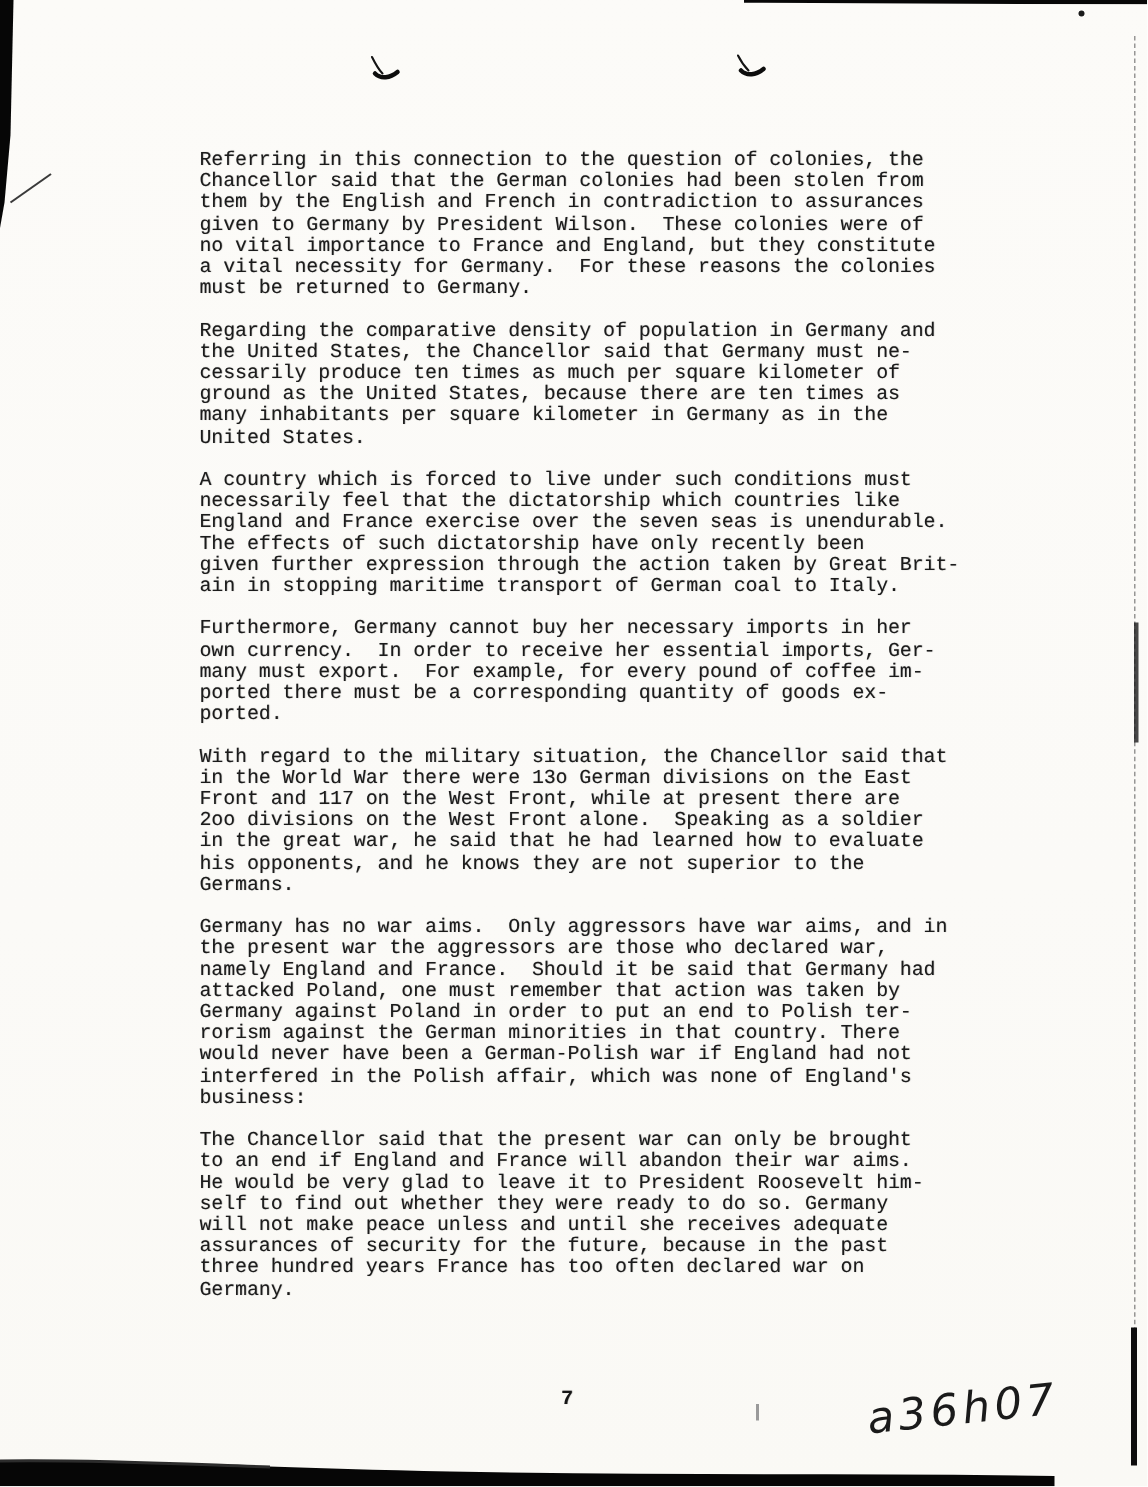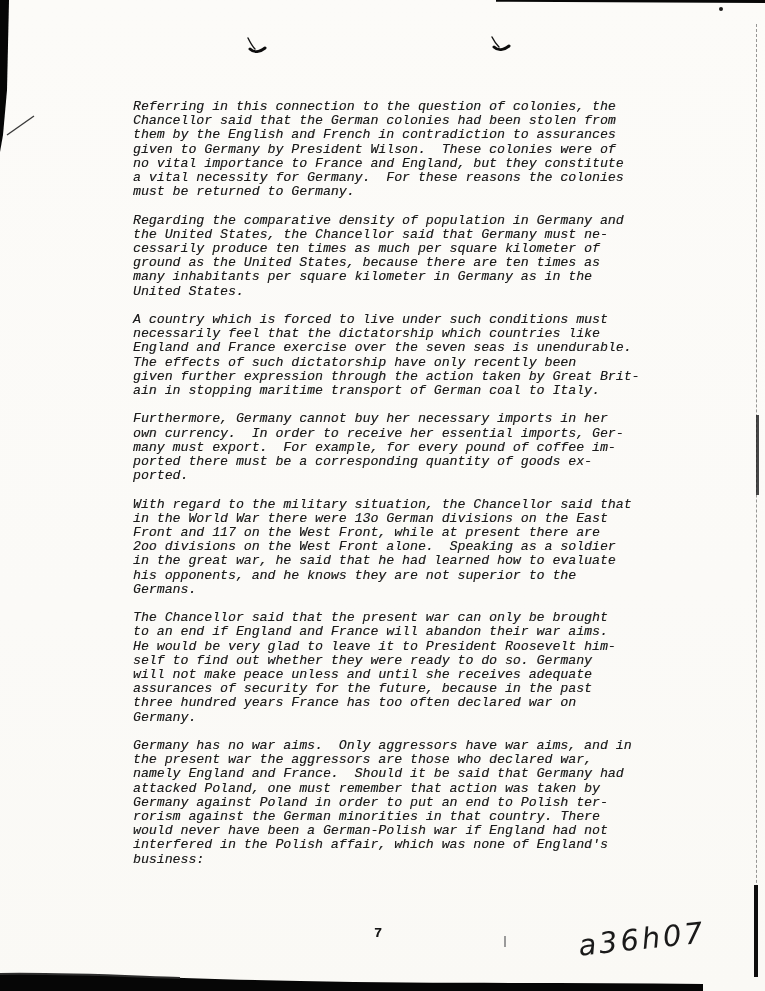--- a/index.html
+++ b/index.html
@@ -18,21 +18,20 @@
     width: 520px;
     color: #1b1b1b;
     font-size: 13.2px;
     line-height: 14.2px;
     letter-spacing: 0px;
     text-shadow: 0.3px 0.3px 0.6px rgba(25,25,25,0.45);
   }
   .para {
     white-space: pre;
     margin: 0 0 14.2px 0;
-    font-style: italic;
   }
   .page-number {
     position: absolute;
     left: 374px;
     top: 926px;
     font-size: 13.5px;
     font-weight: bold;
     color: #161616;
     text-shadow: 0.3px 0.3px 0.5px rgba(20,20,20,0.5);
   }
@@ -97,37 +96,37 @@
 many must export.  For example, for every pound of coffee im-
 ported there must be a corresponding quantity of goods ex-
 ported.</div>
     <div class="para">With regard to the military situation, the Chancellor said that
 in the World War there were 13o German divisions on the East
 Front and 117 on the West Front, while at present there are
 2oo divisions on the West Front alone.  Speaking as a soldier
 in the great war, he said that he had learned how to evaluate
 his opponents, and he knows they are not superior to the
 Germans.</div>
-    <div class="para">The Chancellor said that the present war can only be brought
-to an end if England and France will abandon their war aims.
-He would be very glad to leave it to President Roosevelt him-
-self to find out whether they were ready to do so. Germany
-will not make peace unless and until she receives adequate
-assurances of security for the future, because in the past
-three hundred years France has too often declared war on
-Germany.</div>
     <div class="para">Germany has no war aims.  Only aggressors have war aims, and in
 the present war the aggressors are those who declared war,
 namely England and France.  Should it be said that Germany had
 attacked Poland, one must remember that action was taken by
 Germany against Poland in order to put an end to Polish ter-
 rorism against the German minorities in that country. There
 would never have been a German-Polish war if England had not
 interfered in the Polish affair, which was none of England's
 business:</div>
+    <div class="para">The Chancellor said that the present war can only be brought
+to an end if England and France will abandon their war aims.
+He would be very glad to leave it to President Roosevelt him-
+self to find out whether they were ready to do so. Germany
+will not make peace unless and until she receives adequate
+assurances of security for the future, because in the past
+three hundred years France has too often declared war on
+Germany.</div>
   </div>
 
   <div class="page-number">7</div>
 
   <div class="handwritten">a36h07</div>
 
   <svg class="squiggle left" width="30" height="22">
     <path d="M8 2 C10 6 12 10 15 13" fill="none" stroke="#141414" stroke-width="1.4" stroke-linecap="round"></path>
     <path d="M10 13 C14 17 20 16 25 12" fill="none" stroke="#0d0d0d" stroke-width="3" stroke-linecap="round"></path>
   </svg>

